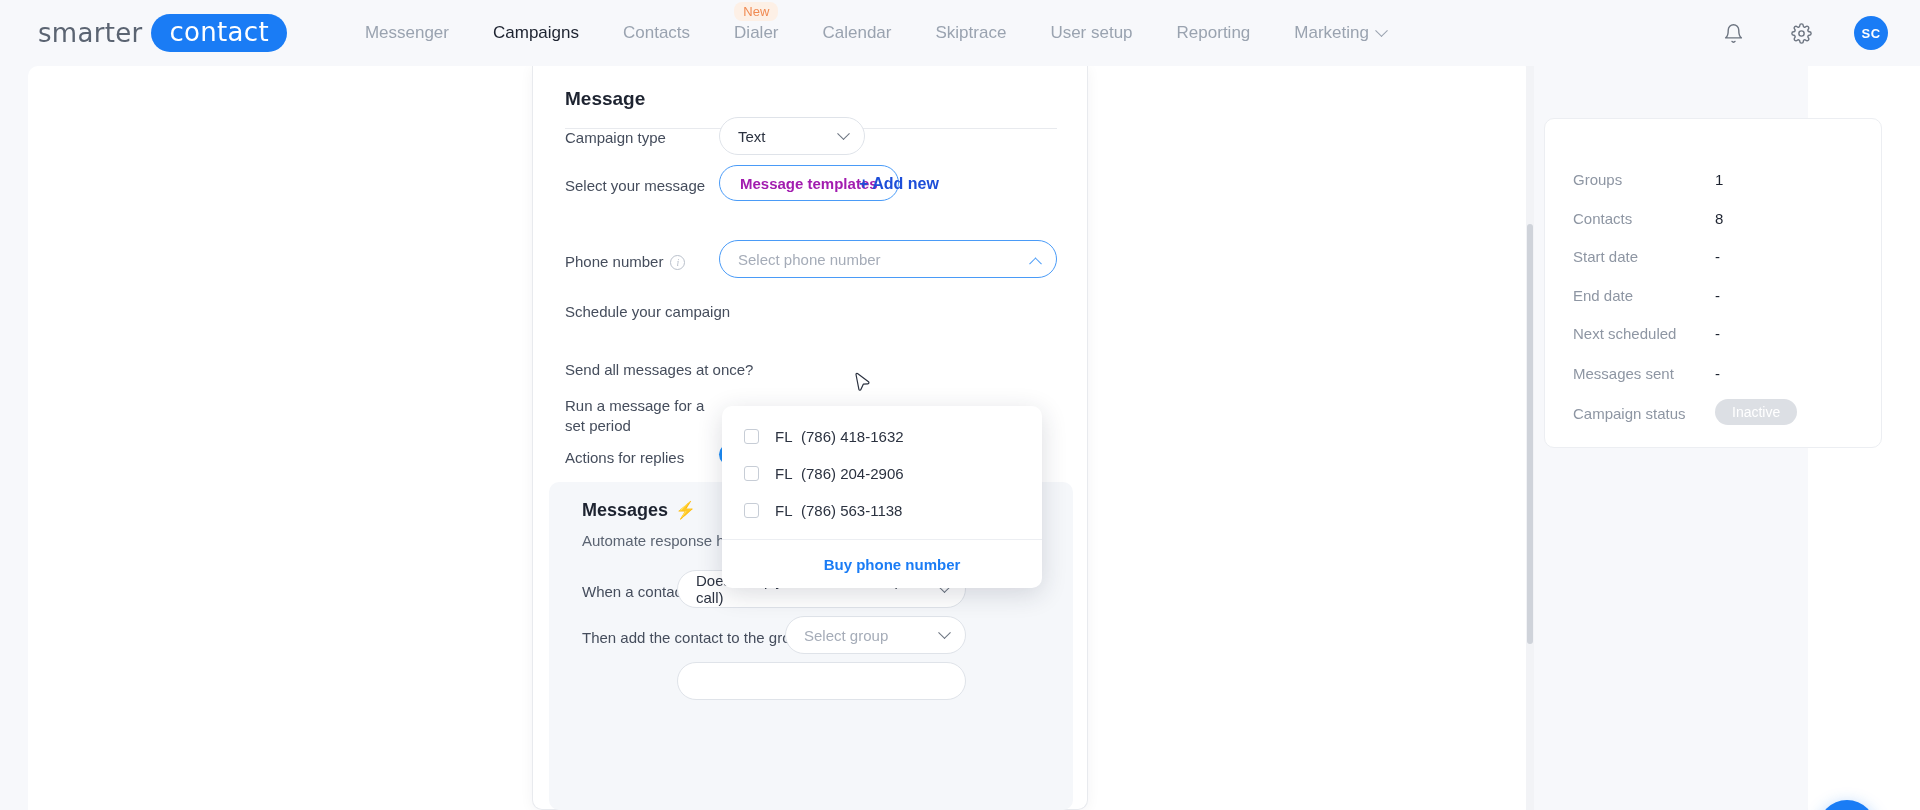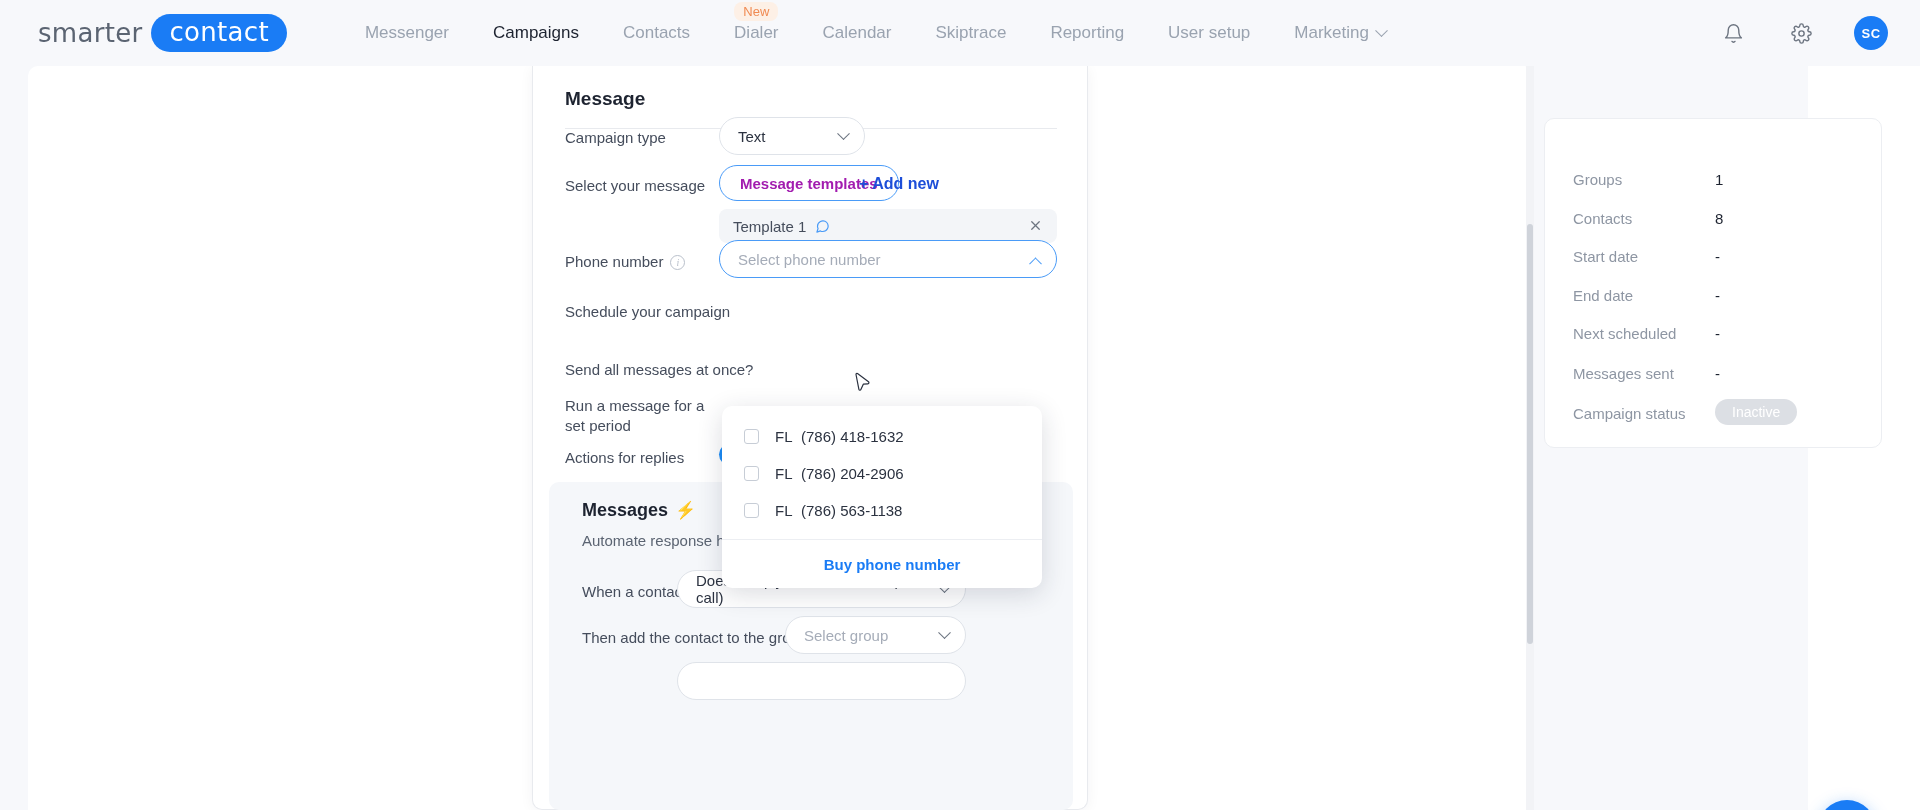--- a/index.html
+++ b/index.html
@@ -287,24 +287,24 @@
       <span class="new-badge">New</span>
       <span>Dialer</span>
     </div>
     <div class="navitem">
       <span>Calendar</span>
     </div>
     <div class="navitem">
       <span>Skiptrace</span>
     </div>
     <div class="navitem">
+      <span>User setup</span>
+    </div>
+    <div class="navitem">
       <span>Reporting</span>
-    </div>
-    <div class="navitem">
-      <span>User setup</span>
     </div>
     <div class="navitem">
       <span>Marketing</span>
       <span class="caret"></span>
     </div>
   </div>
 
   <div class="nav-right">
     <div class="icon-btn">
       <svg width="21" height="21" viewBox="0 0 24 24" fill="none" stroke="#6c7480" stroke-width="1.6" stroke-linecap="round" stroke-linejoin="round">
@@ -339,34 +339,20 @@
       </div>
 
       <div class="row-label" style="top:110px; left:32px;">Select your message</div>
       <div class="pill-btn" style="top:99px; left:186px;">
         <span>Message templates</span>
       </div>
       <div class="link-btn" style="top:109px; left:326px;">
         <span>+ Add new</span>
       </div>
 
-      <div class="tpl-chip" style="top:143px; left:186px; width:338px;">
-        <span>Template 1</span>
-        <span style="margin-left:9px; display:flex;">
-          <svg width="15" height="15" viewBox="0 0 24 24" fill="none" stroke="#4a9bf7" stroke-width="1.9" stroke-linecap="round" stroke-linejoin="round">
-            <path d="M21 11.5a8.38 8.38 0 0 1-.9 3.8 8.5 8.5 0 0 1-7.6 4.7 8.38 8.38 0 0 1-3.8-.9L3 21l1.9-5.7a8.38 8.38 0 0 1-.9-3.8 8.5 8.5 0 0 1 4.7-7.6 8.38 8.38 0 0 1 3.8-.9h.5a8.48 8.48 0 0 1 8 8v.5z"></path>
-          </svg>
-        </span>
-        <span class="chip-x">
-          <svg width="15" height="15" viewBox="0 0 24 24" fill="none" stroke="#6c7480" stroke-width="2" stroke-linecap="round">
-            <line x1="18" y1="6" x2="6" y2="18"></line>
-              <line x1="6" y1="6" x2="18" y2="18"></line>
-          </svg>
-        </span>
-      </div>
 
       <div class="row-label" style="top:186px; left:32px;">
         <span>Phone number</span><span class="info-i">i</span>
       </div>
       <div class="ctrl focused" style="top:174px; left:186px; width:338px;">
         <span class="ph">Select phone number</span>
         <span class="chev up"></span>
       </div>
 
       <div class="row-label" style="top:236px; left:32px;">Schedule your campaign</div>

